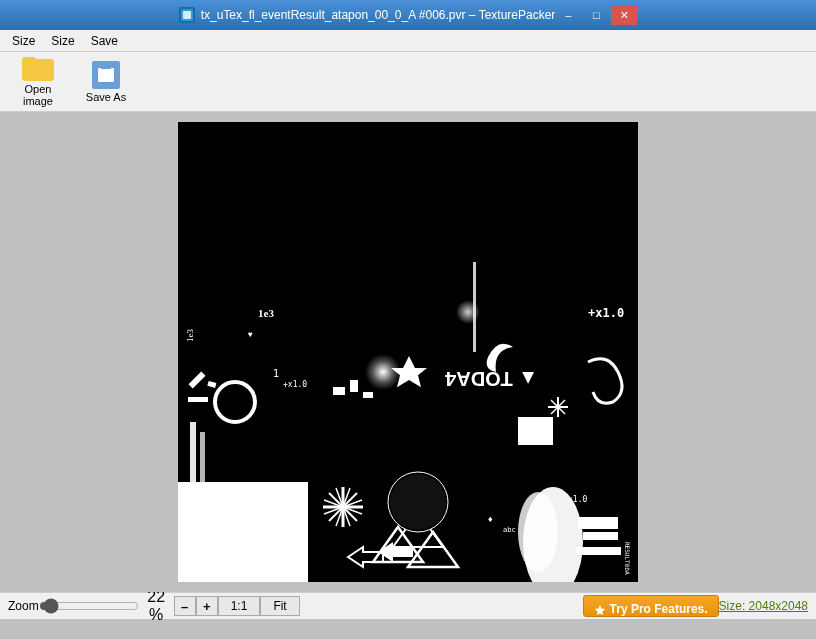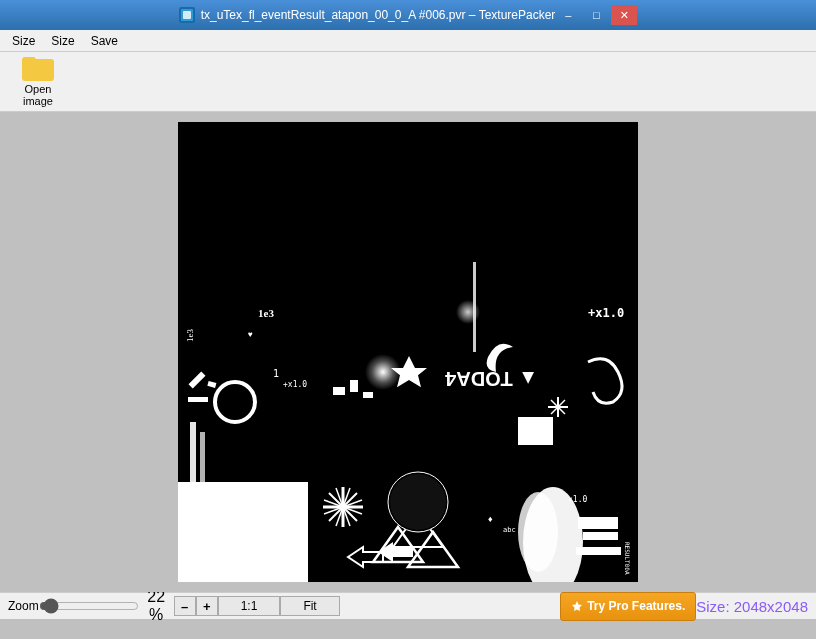--- a/index.html
+++ b/index.html
@@ -191,44 +191,45 @@
       background: #e8e8e8;
       cursor: pointer;
       font-size: 13px;
       display: flex;
       align-items: center;
       justify-content: center;
       font-weight: bold;
     }
     .zoom-preset-btn {
       height: 20px;
-      padding: 0 22px;
+      padding: 0 12px;
       border: 1px solid #aaa;
       background: #e8e8e8;
       cursor: pointer;
       font-size: 12px;
     }
     .spacer { flex: 1; }
     .pro-btn {
-      height: 29px;
-      padding: 8px 10px;
+      height: 22px;
+      padding: 0 10px;
       background: linear-gradient(to bottom, #f5a623, #e8920f);
       border: 1px solid #c97d0a;
       border-radius: 3px;
       cursor: pointer;
       font-size: 12px;
       font-weight: bold;
       color: #fff;
       display: flex;
-      align-items: center;
+      align-items: flex-end;
       gap: 4px;
     }
     .size-info {
-      font-size: 15px;
-      color: #8b5cf6;
+      font-size: 12px;
+      color: #4d7c0f;
+      text-decoration: underline;
     }
   </style>
 </head>
 <body>
 
 <div class="title-bar">
   <div class="title-bar-left">
 
     <svg width="16" height="16" viewBox="0 0 16 16">
       <rect width="16" height="16" fill="#1a6aaa" rx="2"></rect>
@@ -251,20 +252,27 @@
 </div>
 
 <div class="toolbar">
   <button class="tool-btn">
     <div class="folder-icon">
       <div class="folder-tab"></div>
       <div class="folder-body"></div>
     </div>
     <span>Open image</span>
   </button>
+  <button class="tool-btn">
+    <div class="save-icon">
+      <div class="save-icon-slot"></div>
+      <div class="save-icon-inner"></div>
+    </div>
+    <span>Save As</span>
+  </button>
 </div>
 
 <div class="main-area">
   <div class="image-canvas">
     
     <svg width="460" height="460" viewBox="0 0 460 460" xmlns="http://www.w3.org/2000/svg">
 
       <rect width="460" height="460" fill="#000"></rect>
 
       <rect x="0" y="360" width="130" height="100" fill="white"></rect>

